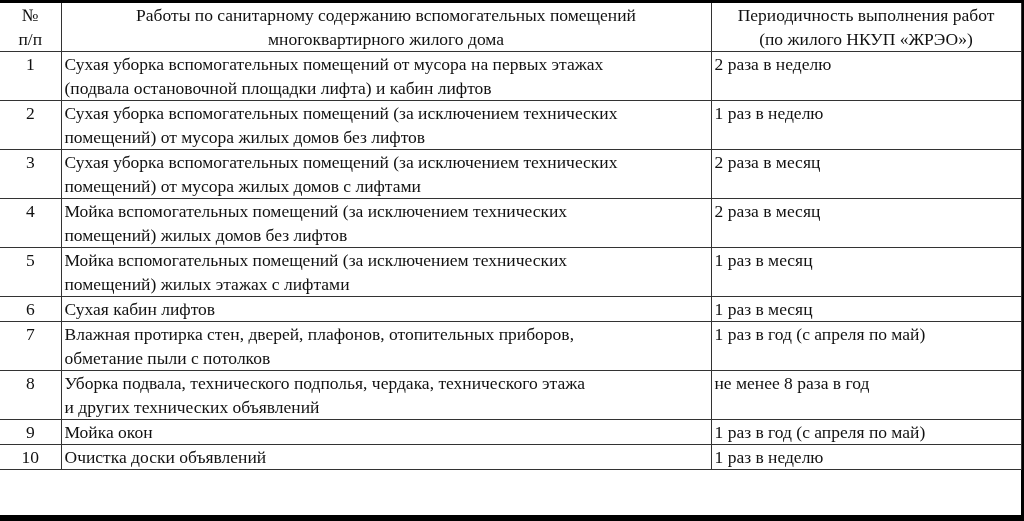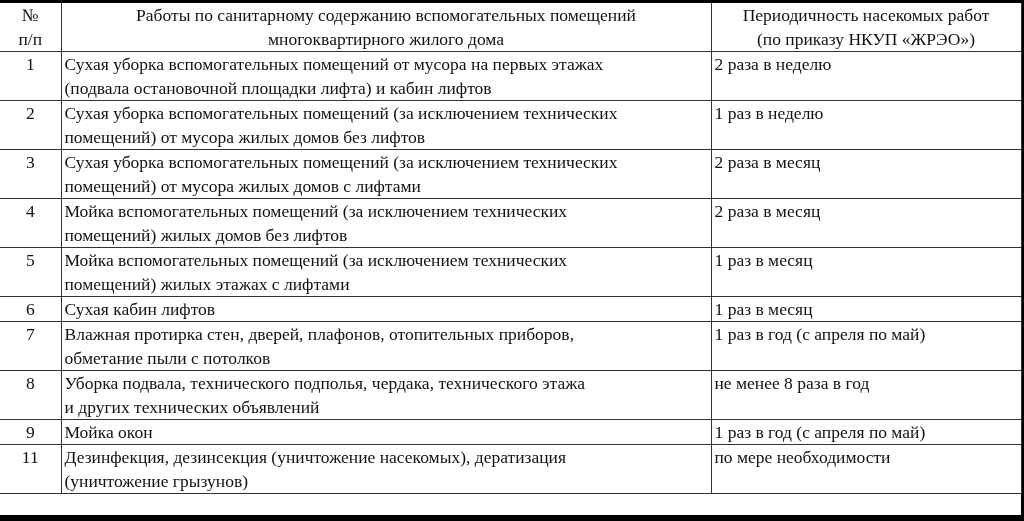--- a/index.html
+++ b/index.html
@@ -50,22 +50,22 @@
       <tr class="h2">
         <th>
           <span class="line">№</span>
           <span class="line">п/п</span>
         </th>
         <th>
           <span class="line">Работы по санитарному содержанию вспомогательных помещений</span>
           <span class="line">многоквартирного жилого дома</span>
         </th>
         <th>
-          <span class="line">Периодичность насекомых работ</span>
-          <span class="line">(по приказу НКУП «ЖРЭО»)</span>
+          <span class="line">Периодичность выполнения работ</span>
+          <span class="line">(по жилого НКУП «ЖРЭО»)</span>
         </th>
       </tr>
     </thead>
     <tbody>
       <tr class="h2">
         <td class="num">1</td>
         <td>
             <span class="line">Сухая уборка вспомогательных помещений от мусора на первых этажах</span>
             <span class="line">(подвала остановочной площадки лифта) и кабин лифтов</span>
           </td>
@@ -126,23 +126,22 @@
           </td>
         <td>не менее 8 раза в год</td>
       </tr>
       <tr class="h1">
         <td class="num">9</td>
         <td>
             <span class="line">Мойка окон</span>
           </td>
         <td>1 раз в год (с апреля по май)</td>
       </tr>
-      <tr class="h2">
-        <td class="num">11</td>
+      <tr class="h1">
+        <td class="num">10</td>
         <td>
-            <span class="line">Дезинфекция, дезинсекция (уничтожение насекомых), дератизация</span>
-            <span class="line">(уничтожение грызунов)</span>
+            <span class="line">Очистка доски объявлений</span>
           </td>
-        <td>по мере необходимости</td>
+        <td>1 раз в неделю</td>
       </tr>
     </tbody>
   </table>
 </div>
 
 </body></html>

